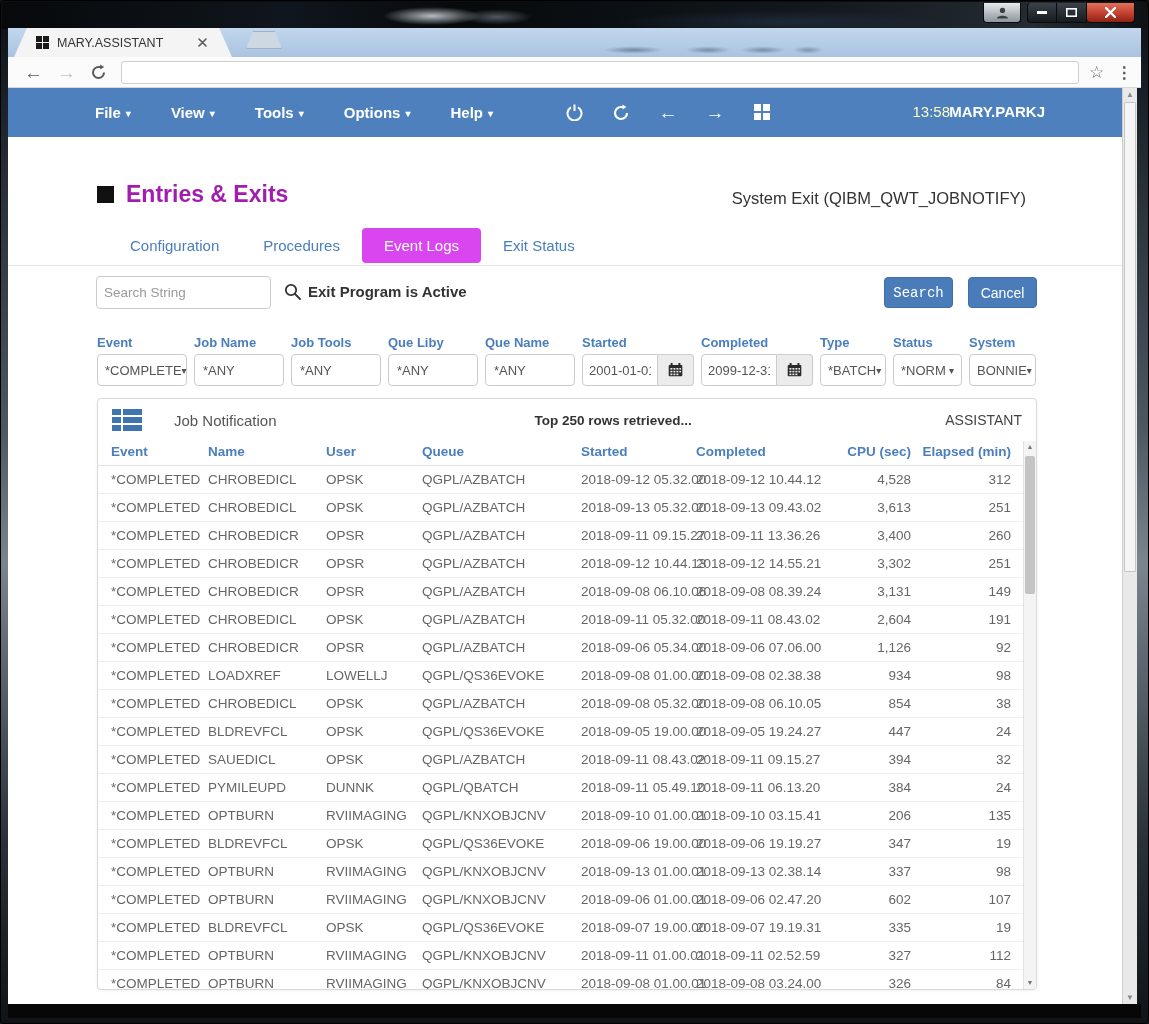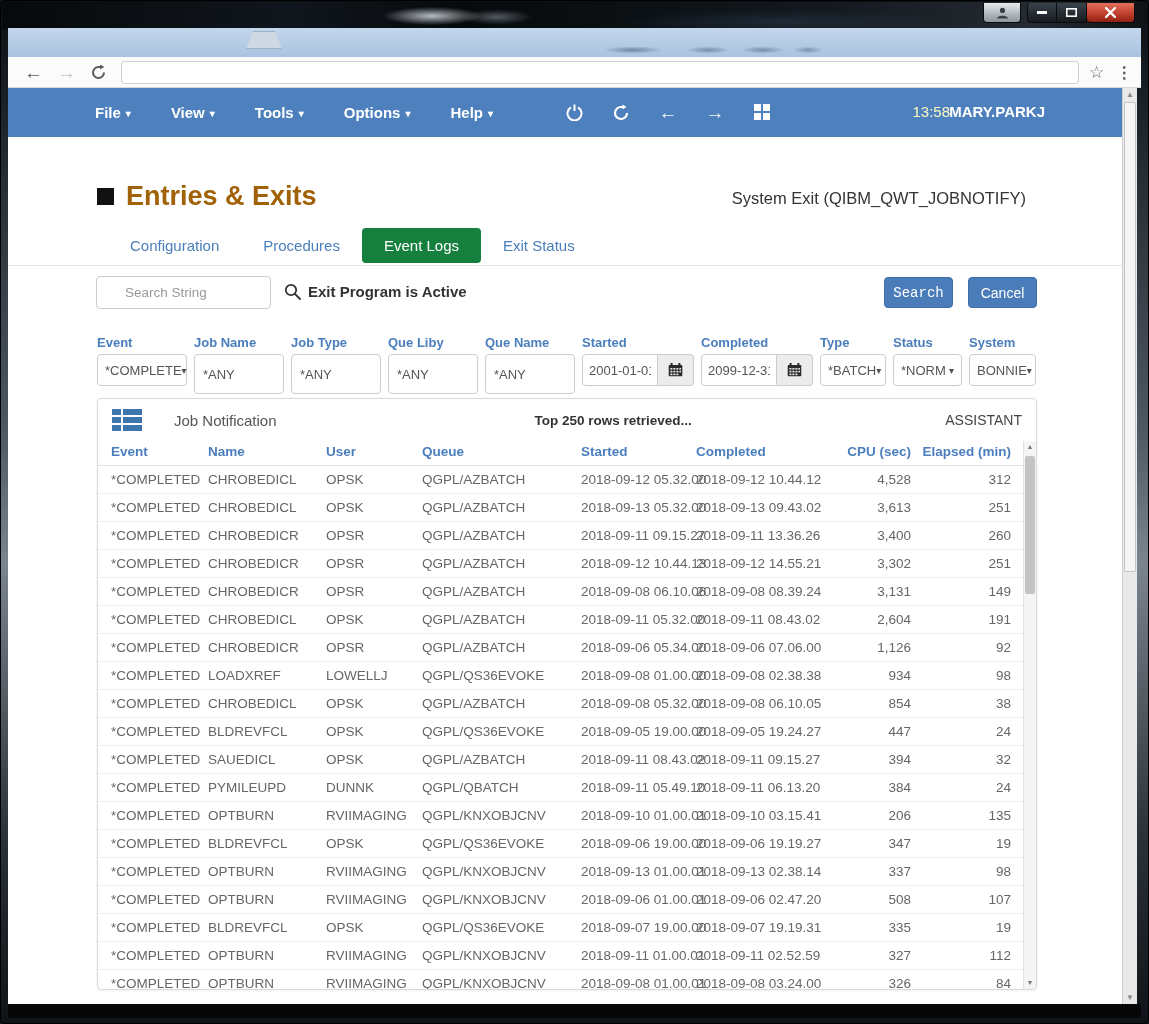--- a/index.html
+++ b/index.html
@@ -69,41 +69,41 @@
   .pagescroll { position:absolute; left:1122px; top:88px; width:15px; height:916px; background:#e9e9e9; border-left:1px solid #cfcfcf; }
   .pagescroll .arr { position:absolute; left:0; width:14px; text-align:center; font-size:8px; color:#8a8a8a; }
   .pagescroll .thumb { position:absolute; left:1px; top:14px; width:12px; height:470px; background:#f5f5f5; border:1px solid #c6c6c6; border-radius:1px; }
 
   
   .page { position:absolute; left:8px; top:137px; width:1114px; height:867px; background:#fff; }
   .blackband { position:absolute; left:8px; right:8px; top:1004px; height:14px; background:#070707; }
 
   .pg-title { position:absolute; left:89px; top:44px; display:flex; align-items:center; gap:12px; }
   .pg-title .sq { width:17px; height:17px; background:#111; }
-  .pg-title .txt { font-size:27px; font-weight:bold; color:#a16207; }
+  .pg-title .txt { font-size:23px; font-weight:bold; color:#a21caf; }
   .pg-sub { position:absolute; top:52px; right:96px; font-size:16.5px; color:#333; }
 
   .tabsrow { position:absolute; left:100px; top:91px; display:flex; align-items:center; }
   .ptab { font-size:15px; color:#4a7ebd; padding:9px 22px; border-radius:4px; }
-  .ptab.active { background:#15803d; color:#fff; }
+  .ptab.active { background:#d946ef; color:#fff; }
   .tabs-divider { position:absolute; left:0; right:0; top:128px; height:1px; background:#e6e6e6; }
 
-  .search-input { position:absolute; left:88px; top:139px; width:175px; height:33px; border:1px solid #ccc; border-radius:4px; padding:0 28px; font-size:13.5px; color:#404040; outline:none; font-family:inherit; }
+  .search-input { position:absolute; left:88px; top:139px; width:175px; height:33px; border:1px solid #ccc; border-radius:4px; padding:0 7px; font-size:13.5px; color:#404040; outline:none; font-family:inherit; }
   .search-input::placeholder { color:#9a9a9a; }
   .mag { position:absolute; left:276px; top:146px; }
   .exit-status { position:absolute; left:300px; top:146px; font-size:15px; font-weight:bold; color:#333; }
   .btn { position:absolute; top:140px; width:69px; height:31px; background:#4a7cba; border:1px solid #3f6ea8; border-radius:4px; color:#fff; font-size:14px; display:flex; align-items:center; justify-content:center; }
   .btn.search { left:876px;font-family:Liberation Mono, monospace; } .btn.cancel { left:960px; }
 
   
   .filters { position:absolute; left:89px; top:198px; display:flex; gap:7px; }
   .filter .flabel { font-size:13px; font-weight:600; color:#4a7ebd; margin-bottom:4px; }
   .fselect { height:32px; border:1px solid #ccc; border-radius:4px; background:#fff; display:flex; align-items:center; justify-content:space-between; padding:0 7px; font-size:13px; color:#555; }
   .fselect .caret { font-size:10px; color:#555; }
-  .finput { width:100%; height:40px; border:1px solid #ccc; border-radius:4px; padding:0 8px; font-size:13px; color:#555; outline:none; font-family:inherit; }
+  .finput { width:100%; height:32px; border:1px solid #ccc; border-radius:4px; padding:0 8px; font-size:13px; color:#555; outline:none; font-family:inherit; }
   .fdate { display:flex; height:32px; }
   .fdate input { width:76px; height:32px; border:1px solid #ccc; border-radius:4px 0 0 4px; padding:0 6px; font-size:13px; color:#555; outline:none; font-family:inherit; }
   .fdate .calbtn { width:36px; height:32px; background:#ececec; border:1px solid #ccc; border-left:none; border-radius:0 4px 4px 0; display:flex; align-items:center; justify-content:center; }
 
   
   .card { position:absolute; left:89px; top:261px; width:940px; height:592px; border:1px solid #d9d9d9; border-radius:4px; background:#fff; overflow:hidden; box-shadow:0 1px 3px rgba(0,0,0,.06); }
   .card-head { height:42px; display:flex; align-items:center; padding:0 14px; }
   .tbl-ic { display:grid; grid-template-columns:9px 19px; grid-template-rows:6px 6px 6px; gap:2px; margin-right:12px; }
   .tbl-ic span { background:#3f74ae; }
   .card-title { font-size:15px; color:#555;margin-left:20px; }
@@ -149,20 +149,34 @@
       </svg>
   </div>
   <div class="winbtn close">
     <svg width="11" height="11" viewBox="0 0 11 11">
         <path d="M1 1 L10 10 M10 1 L1 10" stroke="#fff" stroke-width="2.4" stroke-linecap="round"></path>
       </svg>
   </div>
 </div>
 
 <div class="tabstrip">
+  <div class="tab">
+    <span class="tab-fav">
+        <span></span>
+        <span></span>
+        <span></span>
+        <span></span>
+      </span>
+    <span class="tab-title">MARY.ASSISTANT</span>
+    <span class="tab-close">
+      <svg width="9" height="9" viewBox="0 0 9 9">
+          <path d="M1 1 L8 8 M8 1 L1 8" stroke="#5a5a5a" stroke-width="1.6" stroke-linecap="round"></path>
+        </svg>
+    </span>
+  </div>
   <div class="tabstub"></div>
 </div>
 
 <div class="toolbar">
   <span class="navglyph tb-back">←</span>
   <span class="navglyph tb-fwd">→</span>
   <span class="tb-reload">
     <svg width="17" height="17" viewBox="0 0 17 17">
         <path d="M14 8.5 A5.5 5.5 0 1 1 8.5 3 h3" fill="none" stroke="#5a5a5a" stroke-width="2"></path>
         <path d="M10.2 0.6 L14.2 3 L10.2 5.4 Z" fill="#5a5a5a"></path>
@@ -262,21 +276,21 @@
       <div class="fselect">
           <span>*COMPLETE</span>
           <span class="caret">▾</span>
         </div>
     </div>
     <div class="filter" style="width:90px">
       <div class="flabel">Job Name</div>
       <input class="finput" value="*ANY" style="">
     </div>
     <div class="filter" style="width:90px">
-      <div class="flabel">Job Type</div>
+      <div class="flabel">Job Tools</div>
       <input class="finput" value="*ANY" style="">
     </div>
     <div class="filter" style="width:90px">
       <div class="flabel">Que Liby</div>
       <input class="finput" value="*ANY" style="">
     </div>
     <div class="filter" style="width:90px">
       <div class="flabel">Que Name</div>
       <input class="finput" value="*ANY" style="">
     </div>
@@ -530,21 +544,21 @@
           <div>337</div>
           <div>98</div>
         </div>
         <div class="trow">
           <div>*COMPLETED</div>
           <div>OPTBURN</div>
           <div>RVIIMAGING</div>
           <div>QGPL/KNXOBJCNV</div>
           <div>2018-09-06 01.00.01</div>
           <div>2018-09-06 02.47.20</div>
-          <div>508</div>
+          <div>602</div>
           <div>107</div>
         </div>
         <div class="trow">
           <div>*COMPLETED</div>
           <div>BLDREVFCL</div>
           <div>OPSK</div>
           <div>QGPL/QS36EVOKE</div>
           <div>2018-09-07 19.00.00</div>
           <div>2018-09-07 19.19.31</div>
           <div>335</div>

